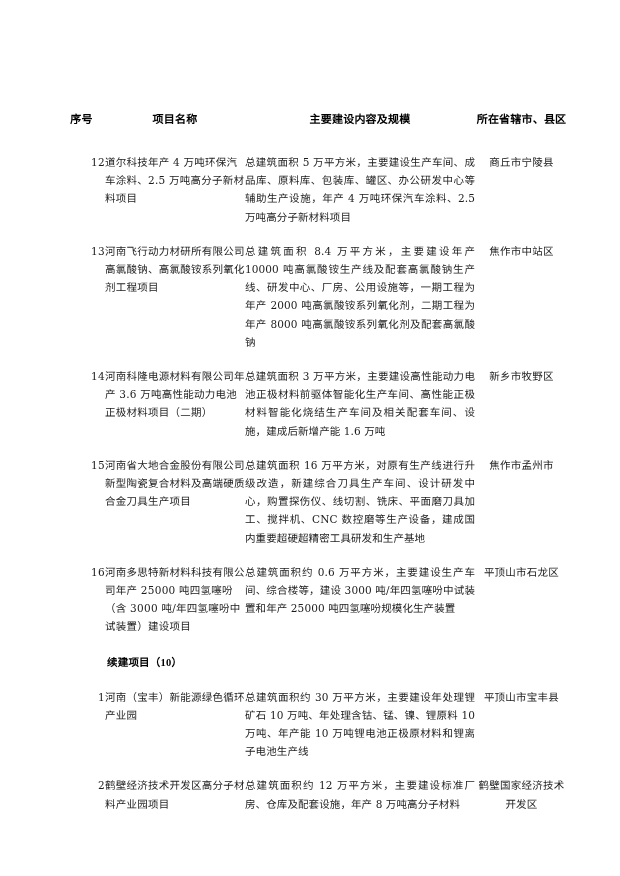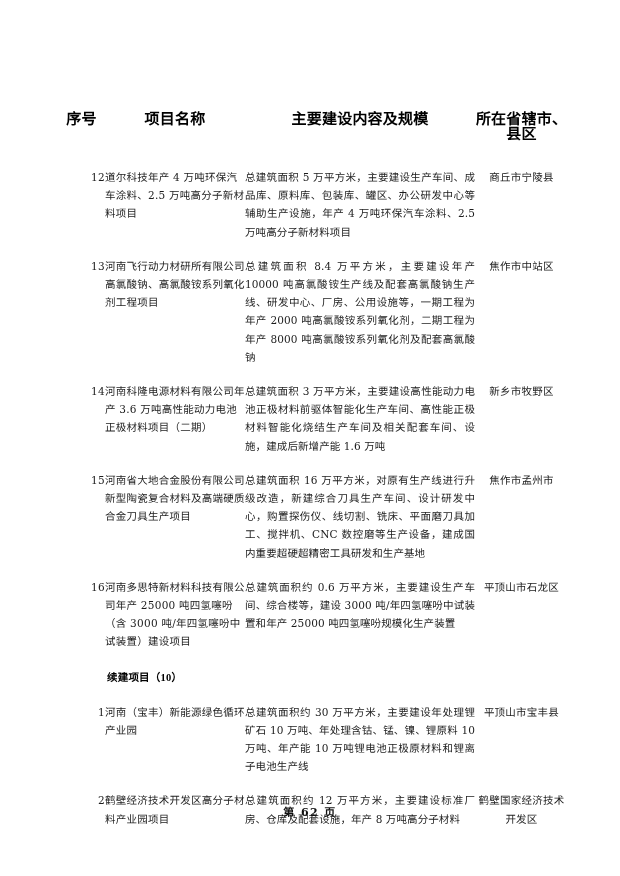--- a/index.html
+++ b/index.html
@@ -33,21 +33,21 @@
 
   .doc-table col.c-seq    { width: 47px; }
   .doc-table col.c-name   { width: 140px; }
   .doc-table col.c-desc   { width: 230px; }
   .doc-table col.c-region { width: 93px; }
 
   
   .doc-table thead th {
     font-family: "DejaVu Sans", "Liberation Sans", sans-serif;
     font-weight: bold;
-    font-size: 15px;
+    font-size: 11px;
     line-height: 15px;
     color: #000;
     padding: 0 0 26px 0;
     vertical-align: top;
     text-align: center;
     letter-spacing: 0.2px;
   }
 
   th.h-seq    { text-align: center; padding-left: 2px; }
   th.h-name   { text-align: center; }
@@ -199,15 +199,14 @@
       <tr>
         <td class="cell-seq">2</td>
         <td class="cell-name">鹤壁经济技术开发区高分子材料产业园项目</td>
         <td class="cell-desc">总建筑面积约 12 万平方米，主要建设标准厂房、仓库及配套设施，年产 8 万吨高分子材料</td>
         <td class="cell-region">鹤壁国家经济技术开发区</td>
       </tr>
 
     </tbody>
   </table>
 
-  <div class="page-footer">第 62 页</div>
 
 </div>
 
 </body></html>

